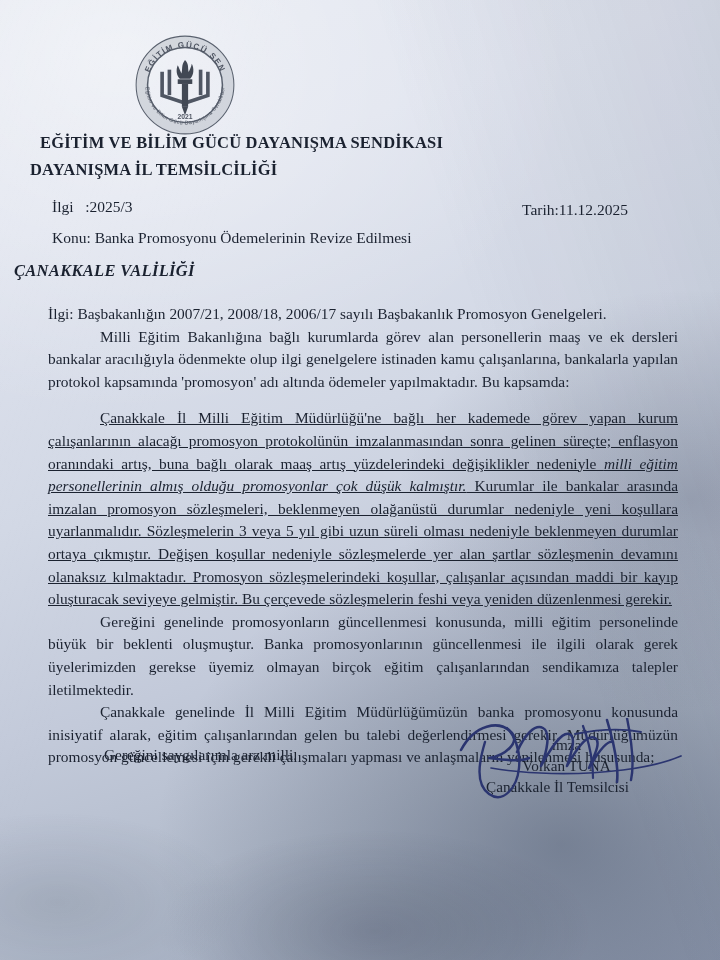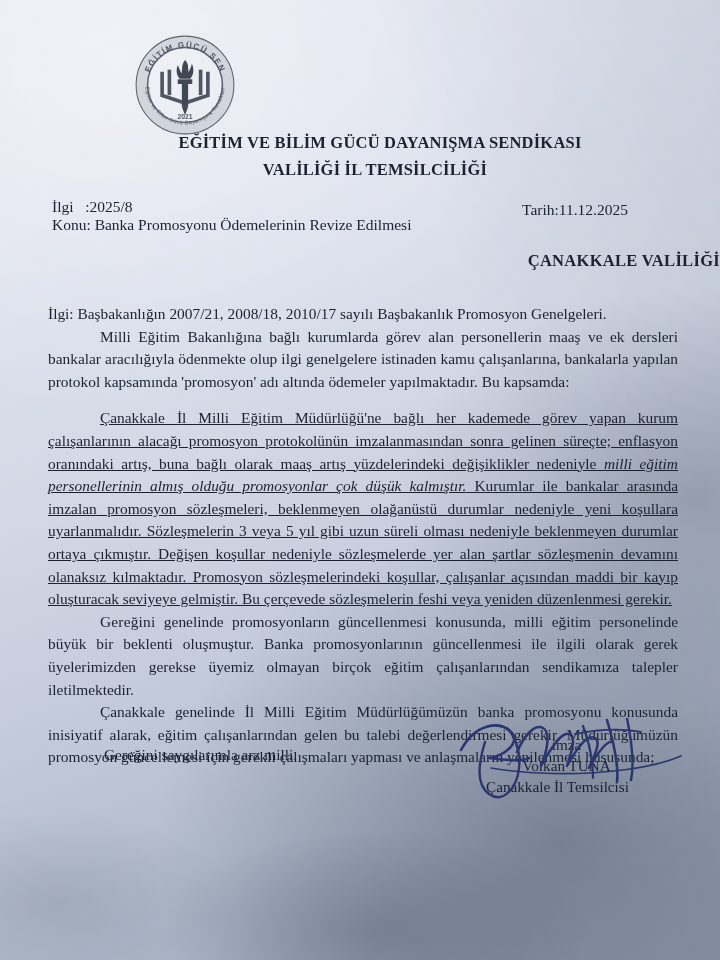--- a/index.html
+++ b/index.html
@@ -43,48 +43,49 @@
   
   #logo {
     position: absolute; left: 133px; top: 33px;
     width: 104px; height: 104px; z-index: 4;
     opacity: .90;
   }
 
   
   #org-header {
     position: absolute; left: 0; right: 0; top: 133px;
-    text-align: center;
+    text-align: left;
     z-index: 3;
   }
   #org-header .line1 {
     font-size: 16.5px; font-weight: bold; letter-spacing: .2px;
     padding-left: 40px;
   }
   #org-header .line2 {
     font-size: 16.5px; font-weight: bold; letter-spacing: .2px;
     margin-top: 7px; padding-left: 30px;
   }
 
   
   #meta { position: absolute; left: 0; right: 0; top: 198px; z-index: 3; }
   #meta .sayi {
     position: absolute; left: 52px; top: 0; font-size: 15.5px;
   }
   #meta .tarih {
     position: absolute; left: 513px; top: 3px; font-size: 15.5px; margin-left: 9px;
   }
   #meta .konu {
-    position: absolute; left: 52px; top: 18px; font-size: 15.5px; white-space: nowrap;
+    position: absolute; left: 52px; top: 31px; font-size: 15.5px; white-space: nowrap;
   }
 
   
   #addressee {
-    position: absolute; left: 0; right: 0; top: 251px; z-index: 3;
-    text-align: right;
+    position: absolute; left: 0; right: 0; top: 261px; z-index: 3;
+    text-align: left;
+    font-style: italic;
   }
   #addressee .valilik {
     font-size: 16.5px; font-weight: bold; letter-spacing: .3px;
     padding-left: 14px;
   }
   #addressee .mudurluk {
     font-size: 15.5px; margin-top: 3px; padding-left: 14px;
   }
 
   
@@ -153,43 +154,43 @@
       <path d="M 100,52 C 92,62 96,70 93,78 C 90,70 88,66 86,62 C 82,72 84,82 90,88 L 110,88 C 117,81 118,68 113,59 C 112,66 109,70 107,75 C 105,66 108,60 100,52 Z" fill="#2f3643"></path>
       <rect x="86" y="89" width="28" height="9" fill="#2f3643"></rect>
       <rect x="94" y="98" width="12" height="44" fill="#2f3643"></rect>
       <path d="M 94,142 L 106,142 L 100,158 Z" fill="#2f3643"></path>
     </g>
     <text x="100" y="166" text-anchor="middle" font-family="'Liberation Sans', sans-serif" font-size="13" font-weight="bold" fill="#3f4654">2021</text>
   </svg>
 
   <div id="org-header" class="ink">
     <div class="line1">EĞİTİM VE BİLİM GÜCÜ DAYANIŞMA SENDİKASI</div>
-    <div class="line2">VALİLİĞİ İL TEMSİLCİLİĞİ</div>
+    <div class="line2">DAYANIŞMA İL TEMSİLCİLİĞİ</div>
   </div>
 
   <div id="meta" class="ink">
     <div class="sayi">
       <span>İlgi</span>
-      &nbsp;&nbsp;<span>:2025/8</span>
+      &nbsp;&nbsp;<span>:2025/3</span>
     </div>
     <div class="tarih">
       <span>Tarih:</span><span>11.12.2025</span>
     </div>
     <div class="konu">
       <span>Konu:</span>
       <span>Banka Promosyonu Ödemelerinin  Revize Edilmesi</span>
     </div>
   </div>
 
   <div id="addressee" class="ink">
     <div class="valilik">ÇANAKKALE VALİLİĞİ</div>
   </div>
 
   <div id="body-block" class="ink">
-    <p>İlgi: Başbakanlığın 2007/21, 2008/18, 2010/17 sayılı Başbakanlık Promosyon Genelgeleri.</p>
+    <p>İlgi: Başbakanlığın 2007/21, 2008/18, 2006/17 sayılı Başbakanlık Promosyon Genelgeleri.</p>
     <p class="indent">Milli Eğitim Bakanlığına bağlı kurumlarda görev alan personellerin maaş ve ek dersleri bankalar aracılığıyla ödenmekte olup ilgi genelgelere istinaden kamu çalışanlarına, bankalarla yapılan protokol kapsamında 'promosyon' adı altında ödemeler yapılmaktadır. Bu kapsamda:</p>
     <p class="indent gap"><span>Çanakkale İl Milli Eğitim Müdürlüğü'ne bağlı her kademede görev yapan kurum çalışanlarının alacağı promosyon protokolünün imzalanmasından sonra gelinen süreçte; enflasyon oranındaki artış, buna bağlı olarak maaş artış yüzdelerindeki değişiklikler nedeniyle </span><span class="it">milli eğitim personellerinin almış olduğu promosyonlar çok düşük kalmıştır.</span><span> Kurumlar ile bankalar arasında imzalan promosyon sözleşmeleri, beklenmeyen olağanüstü durumlar nedeniyle yeni koşullara uyarlanmalıdır. Sözleşmelerin 3 veya 5 yıl gibi uzun süreli olması nedeniyle beklenmeyen durumlar ortaya çıkmıştır. Değişen koşullar nedeniyle sözleşmelerde yer alan şartlar sözleşmenin devamını olanaksız kılmaktadır. Promosyon sözleşmelerindeki koşullar, çalışanlar açısından maddi bir kayıp oluşturacak seviyeye gelmiştir. Bu çerçevede sözleşmelerin feshi veya yeniden düzenlenmesi gerekir.</span></p>
     <p class="indent"><span class="wide">Gereğini</span> <span>genelinde promosyonların güncellenmesi konusunda, milli eğitim personelinde büyük bir beklenti oluşmuştur. Banka promosyonlarının güncellenmesi ile ilgili olarak gerek üyelerimizden gerekse üyemiz olmayan birçok eğitim çalışanlarından sendikamıza talepler iletilmektedir.</span></p>
     <p class="indent">Çanakkale genelinde İl Milli Eğitim Müdürlüğümüzün banka promosyonu konusunda inisiyatif alarak, eğitim çalışanlarından gelen bu talebi değerlendirmesi gerekir. Müdürlüğümüzün promosyon güncellemesi için gerekli çalışmaları yapması ve anlaşmaların yenilenmesi hususunda;</p>
   </div>
 
   <div id="closing" class="ink">Gereğini saygılarımla arz milli.</div>
 
   <svg id="sign-svg" viewBox="0 0 230 90" aria-hidden="true">
     <g fill="none" stroke="#2b3570" stroke-linecap="round" stroke-linejoin="round">

